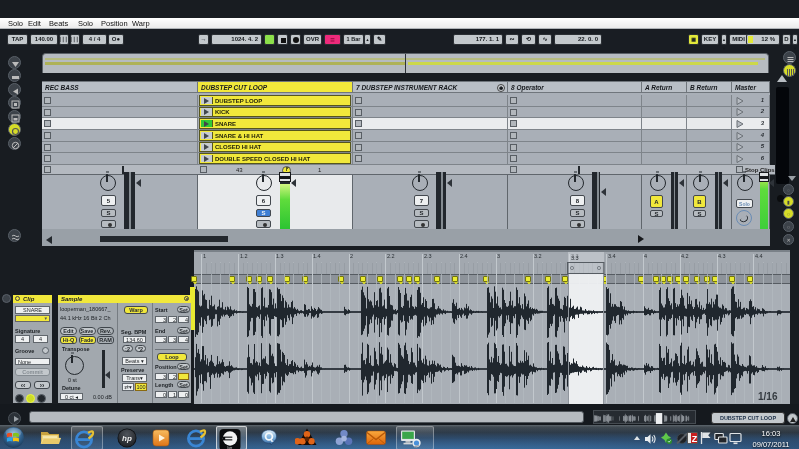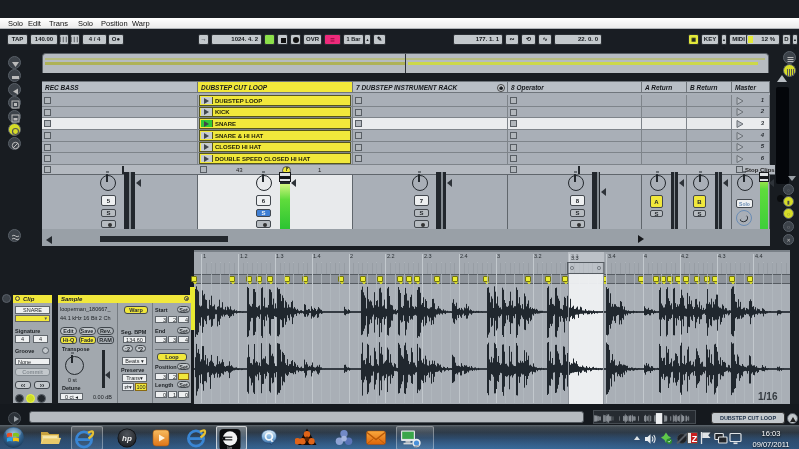--- a/index.html
+++ b/index.html
@@ -37,21 +37,21 @@
 .field{position:absolute;background:#eef0f1;border:1px solid #60666c;font-size:5.5px;color:#1c2024;text-align:center;}
 .pbtn{position:absolute;background:#c3c8cc;border:1px solid #40464c;border-radius:3px;font-size:5.5px;font-weight:bold;color:#272b2f;text-align:center;}
 .ylbl{background:#f1e83b !important;}
 .lab{position:absolute;font-size:5.5px;color:#1b1f23;font-weight:bold;}
 </style></head><body>
 <div id="scr">
 
 <div class="abs" id="menu">
  <span style="left:8px">Solo</span>
       <span style="left:28px">Edit</span>
-      <span style="left:49px">Trans</span>
+      <span style="left:49px">Beats</span>
  <span style="left:78px">Solo</span>
       <span style="left:101px">Position</span>
       <span style="left:132px">Warp</span>
 </div>
 
 <div class="abs" id="trans">
  <div class="tb" style="left:7px;width:21px;">TAP</div>
  <div class="tb" style="left:30px;width:28px;">140.00</div>
  <div class="tb" style="left:59px;width:10px;font-size:4.5px;letter-spacing:-0.5px;">▏▏▏</div>
  <div class="tb" style="left:70px;width:10px;font-size:4.5px;letter-spacing:-0.5px;">▏▏▏</div>

